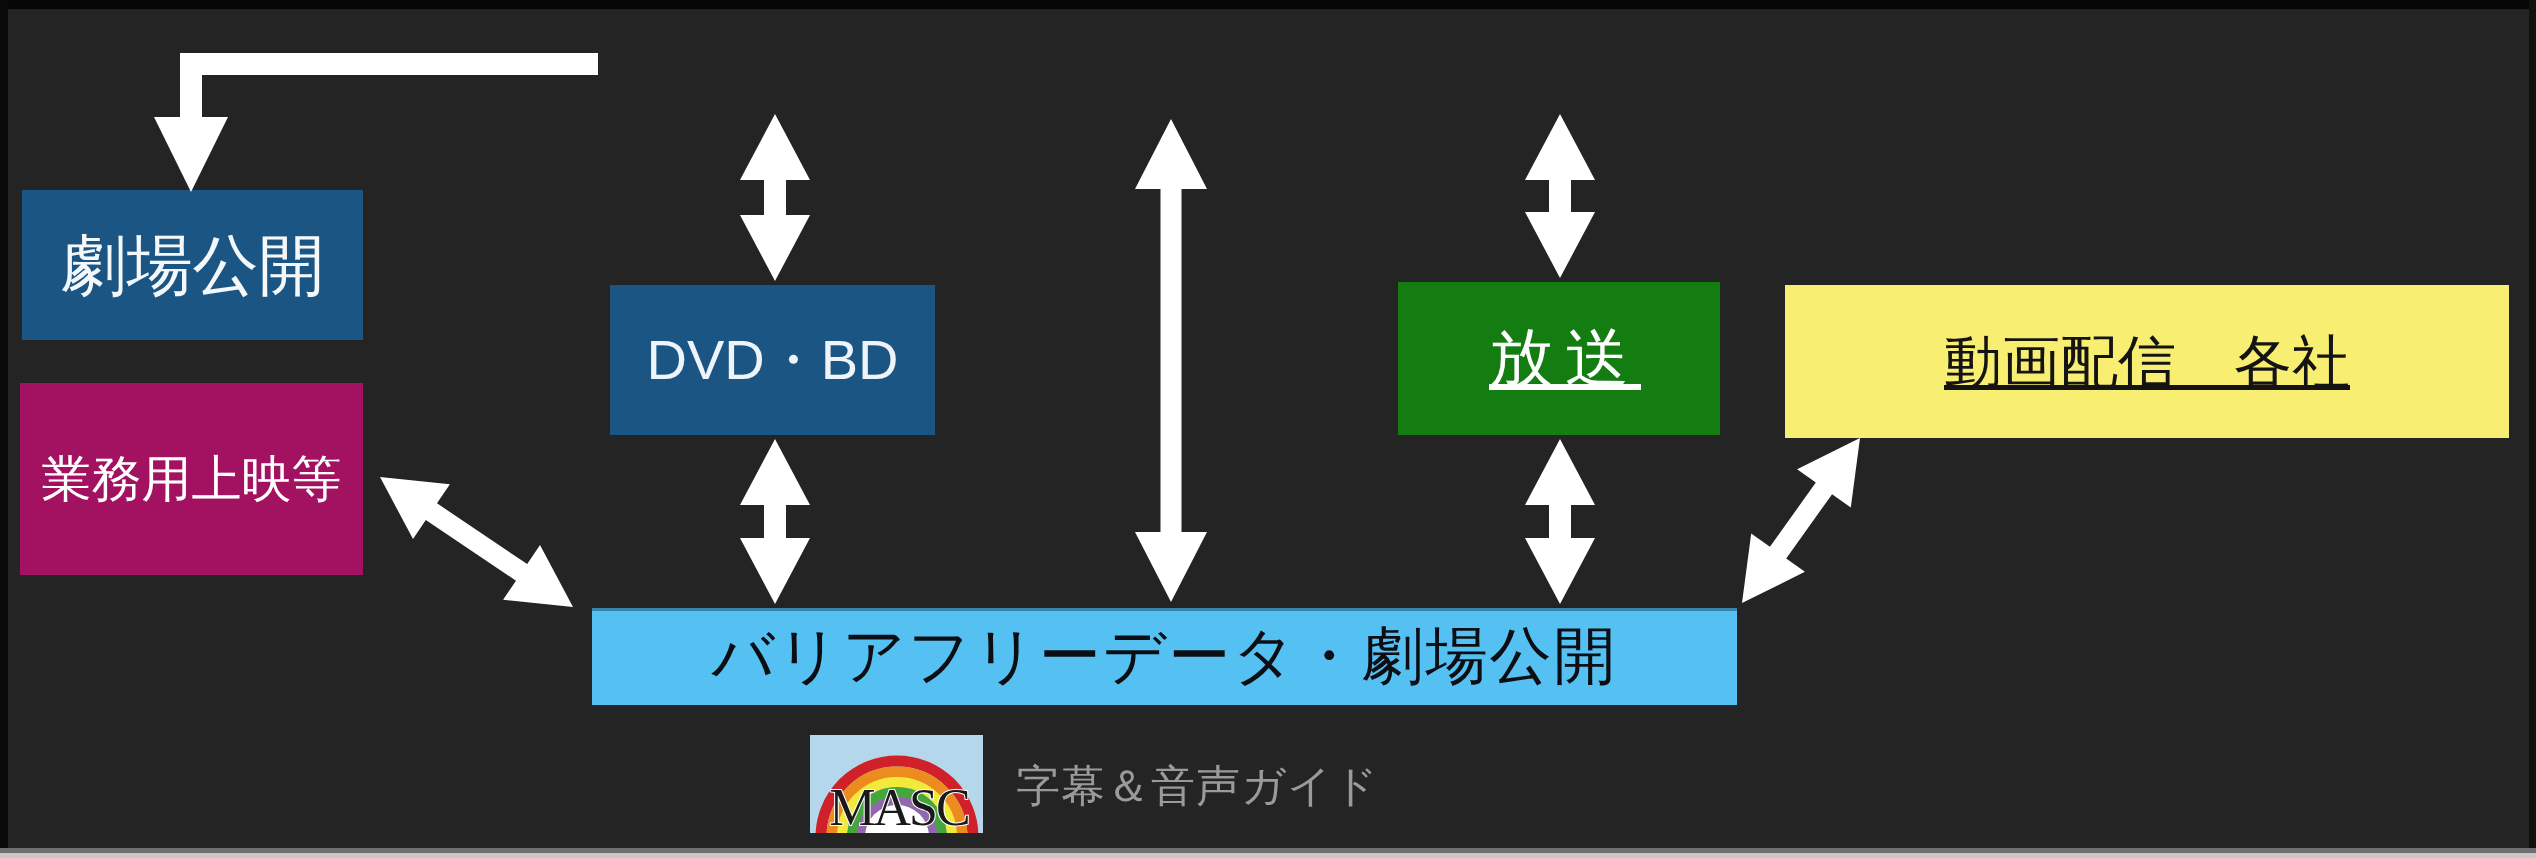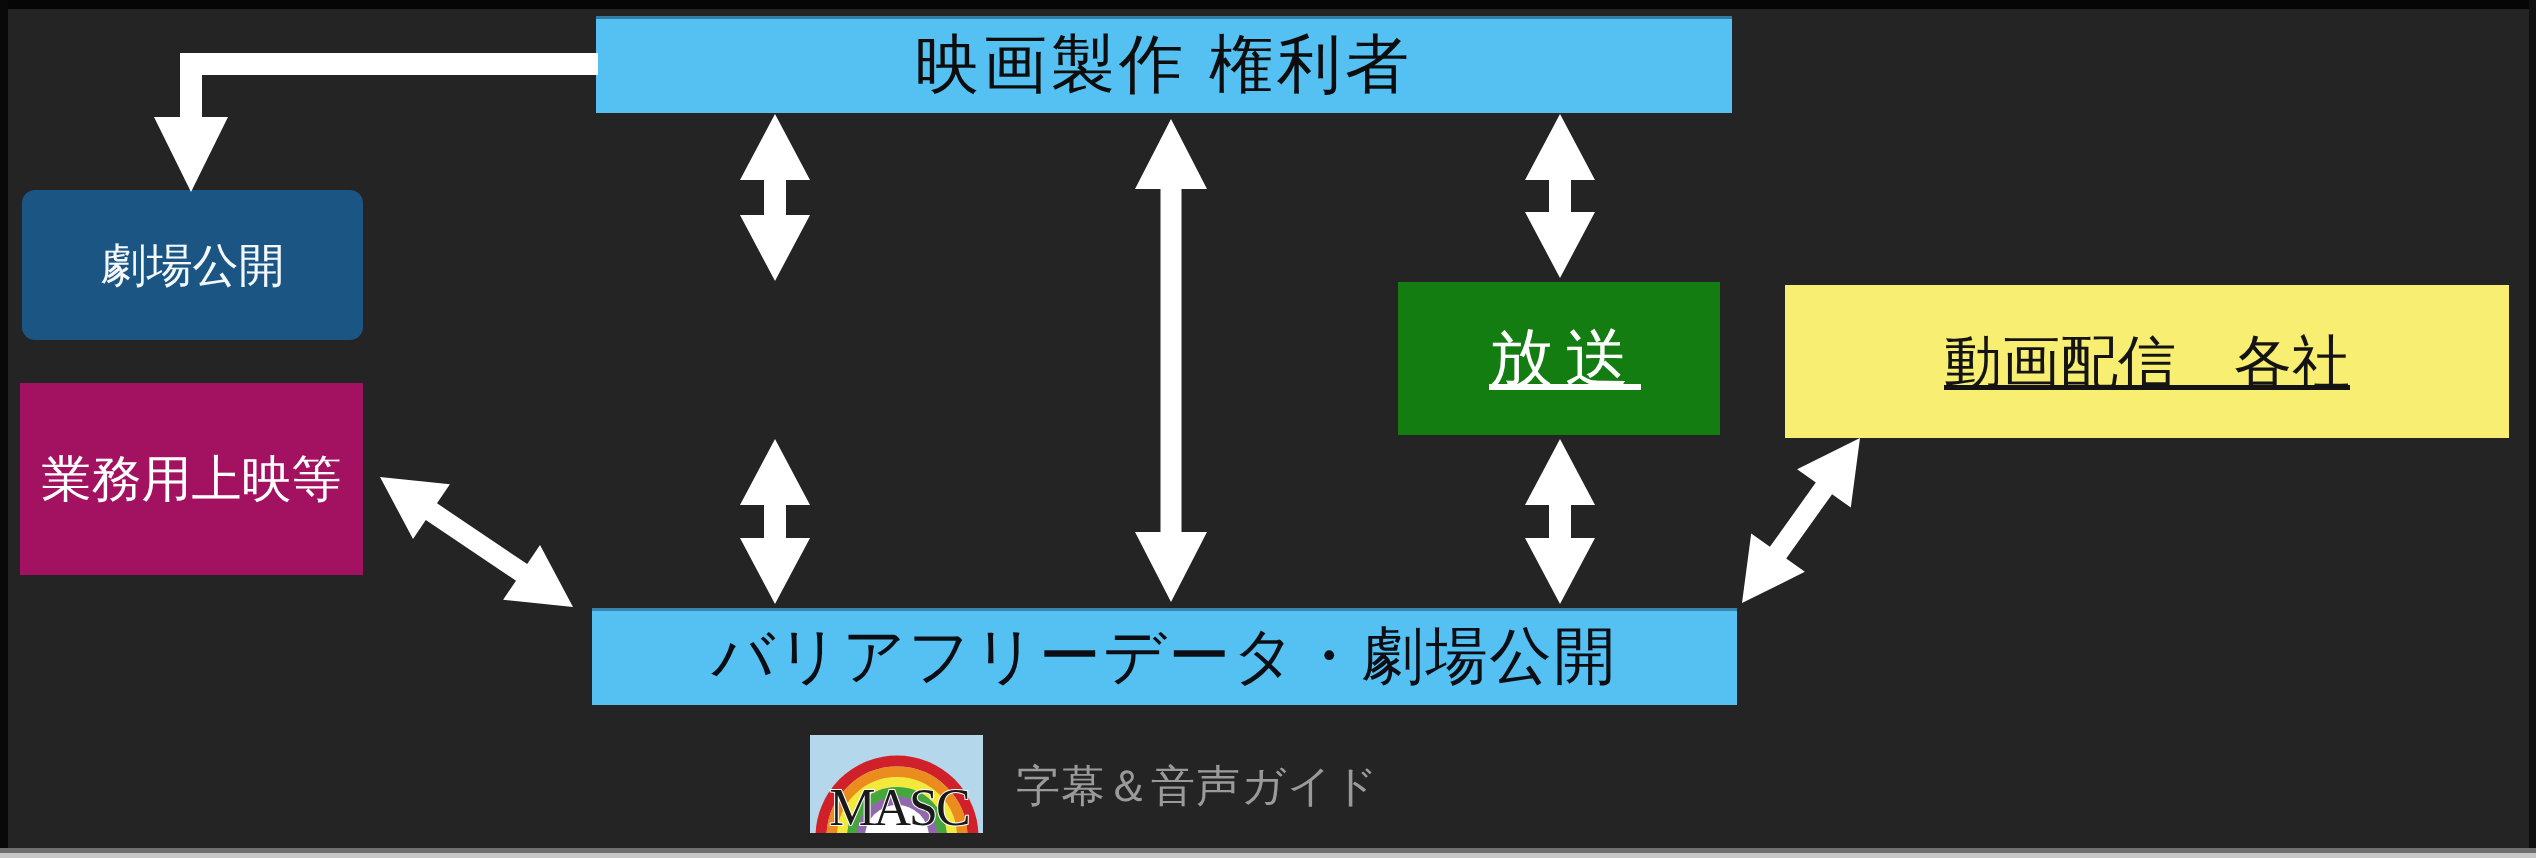--- a/index.html
+++ b/index.html
@@ -27,22 +27,21 @@
   }
   #node-producer{
     left:596px;top:16px;width:1136px;height:97px;
     background:var(--lightblue);color:#0d0d0d;
     font-size:64px;letter-spacing:4px;
     box-shadow:inset 0 3px 0 rgba(10,40,70,.45);
   }
   #node-theater{
     left:22px;top:190px;width:341px;height:150px;
     background:var(--darkblue);color:#f4f8fb;
-    font-size:46px;
-    border-radius:13px;
+    font-size:66px;
   }
   #node-business{
     left:20px;top:383px;width:343px;height:192px;
     background:var(--magenta);color:#ffffff;
     font-size:50px;
   }
   #node-dvd{
     left:610px;top:285px;width:325px;height:150px;
     background:var(--darkblue);color:#eef4f9;
     font-size:56px;
@@ -73,26 +72,26 @@
     display:flex;align-items:center;
     color:var(--captiongray);
     font-size:44px;letter-spacing:1px;white-space:nowrap;
   }
 </style>
 </head>
 <body>
 
 <div id="canvas">
 
-  <div class="node" id="node-producer">映画製作 権利者</div>
 
   <div class="node" id="node-theater">劇場公開</div>
 
   <div class="node" id="node-business">業務用上映等</div>
 
+  <div class="node" id="node-dvd">DVD・BD</div>
 
   <div class="node" id="node-broadcast">放送</div>
 
   <div class="node" id="node-streaming">動画配信　各社</div>
 
   <div class="node" id="node-archive">バリアフリーデータ・劇場公開</div>
 
   <svg id="arrow-layer" viewBox="0 0 2536 858" xmlns="http://www.w3.org/2000/svg">
 
     <g class="arrow" fill="#ffffff">

